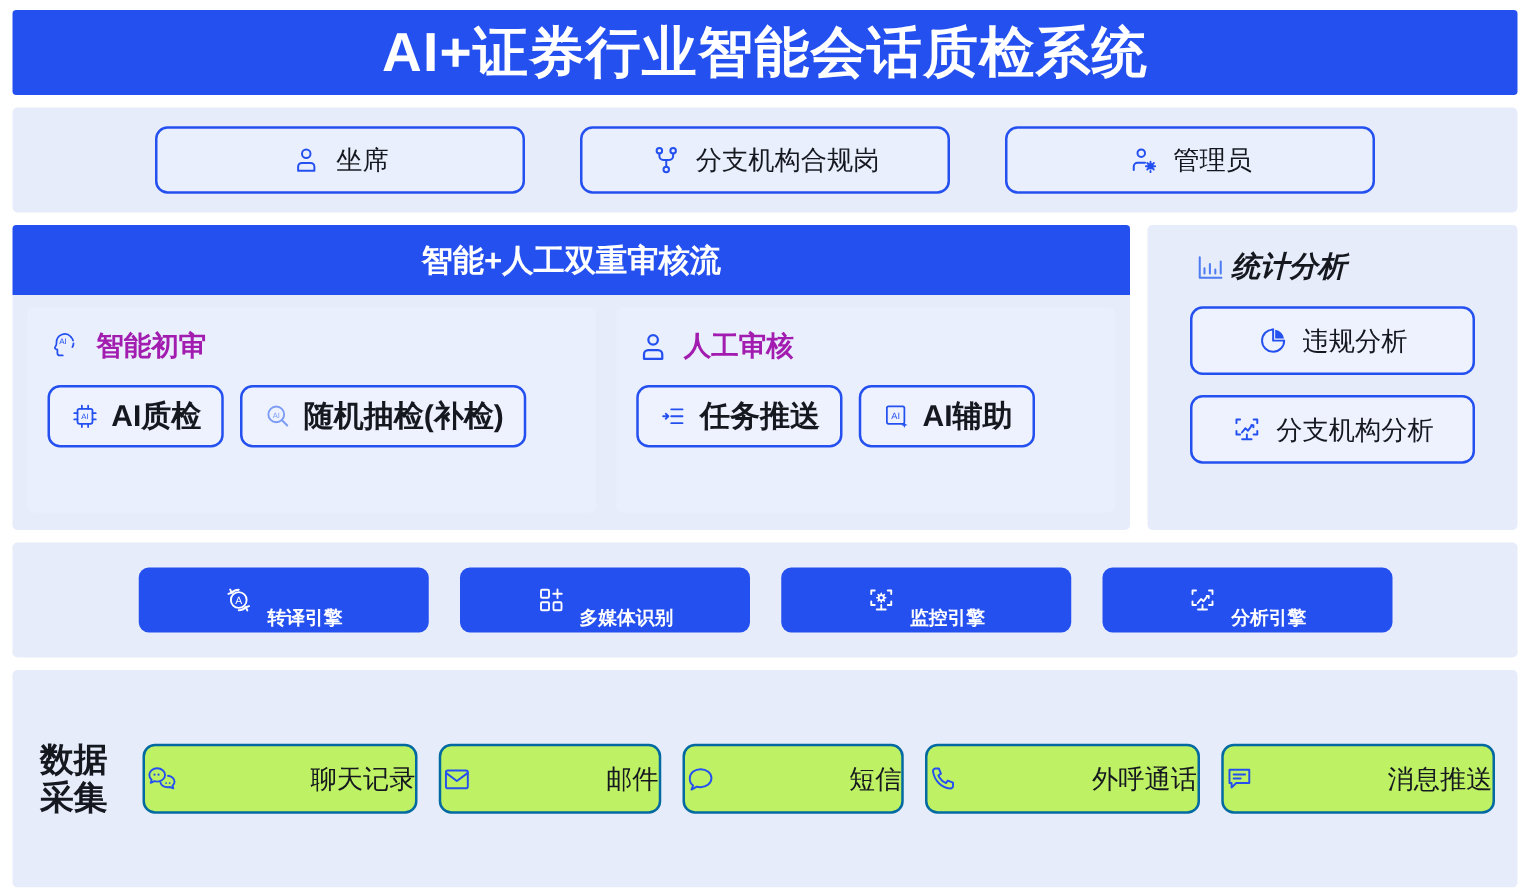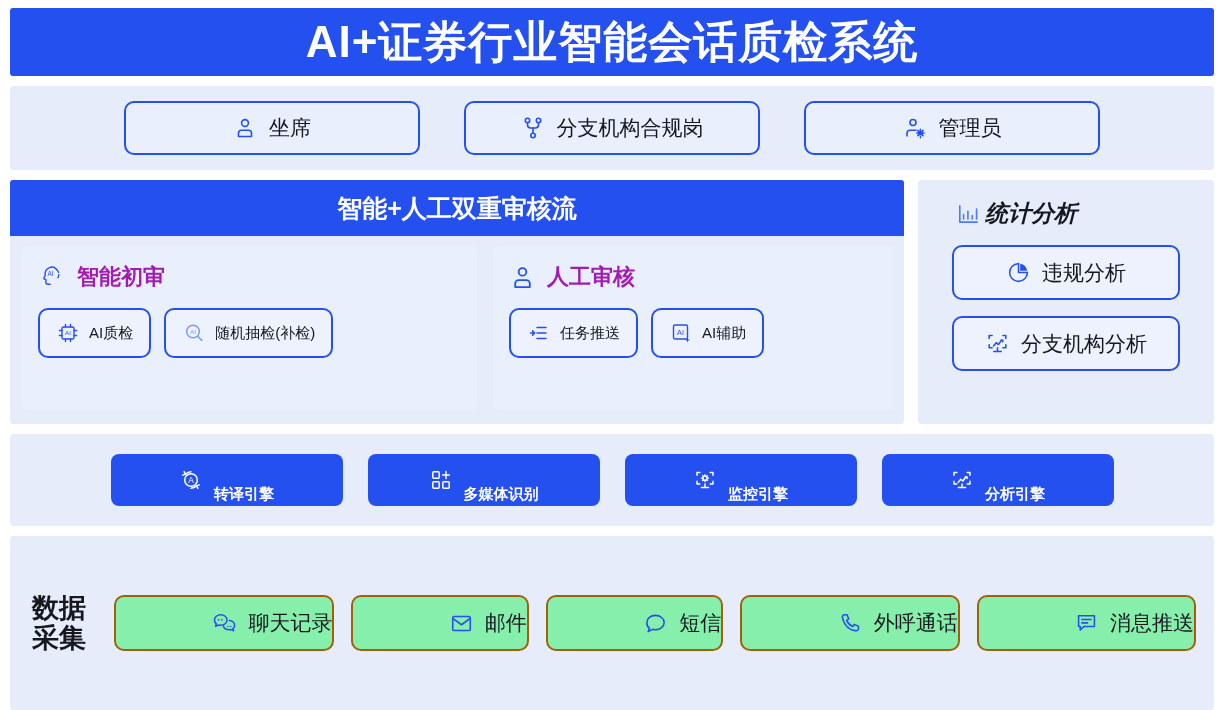--- a/index.html
+++ b/index.html
@@ -81,21 +81,21 @@
   .chip-row { display: flex; gap: 13px; }
   .chip {
     border: 2px solid #2550F0;
     border-radius: 10px;
     background: #EDF2FE;
     height: 50px;
     padding: 0 16px;
     display: flex; align-items: center; gap: 9px;
     cursor: pointer;
   }
-  .chip-label { font-size: 15px; color: #15181F; font-weight: 400; white-space: nowrap; }
+  .chip-label { font-size: 24px; color: #15181F; font-weight: 700; white-space: nowrap; }
 
   
   .stats-panel {
     flex: 0 0 296px;
     background: #E6ECFA;
     border-radius: 4px;
     padding: 18px 16px;
     display: flex; flex-direction: column; gap: 16px;
   }
   .stats-head { display: flex; align-items: center; gap: 3px; padding-left: 22px; font-style: italic; }
@@ -135,26 +135,26 @@
     padding: 0 18px 0 22px;
     gap: 16px;
   }
   .data-title {
     font-size: 27px; font-weight: bold; color: #15181F;
     line-height: 1.12;
     width: 66px; flex: 0 0 auto;
   }
   .data-chips { display: flex; gap: 17px; flex: 1 1 auto; justify-content: space-between; }
   .data-chip {
-    border: 2px solid #a16207;
+    border: 2px solid #0369a1;
     border-radius: 10px;
-    background: #86efac;
+    background: #bef264;
     height: 56px;
     flex: 1 1 auto;
-    display: flex; align-items: center; justify-content: flex-end; gap: 11px;
+    display: flex; align-items: center; justify-content: space-between; gap: 11px;
     cursor: pointer;
   }
   .data-chip-label { font-size: 21px; color: #15181F; font-weight: 500; white-space: nowrap; }
 
   .ic { display: inline-block; flex: 0 0 auto; line-height: 0; }
 </style>
 </head>
 <body>
 
 <div class="page">

